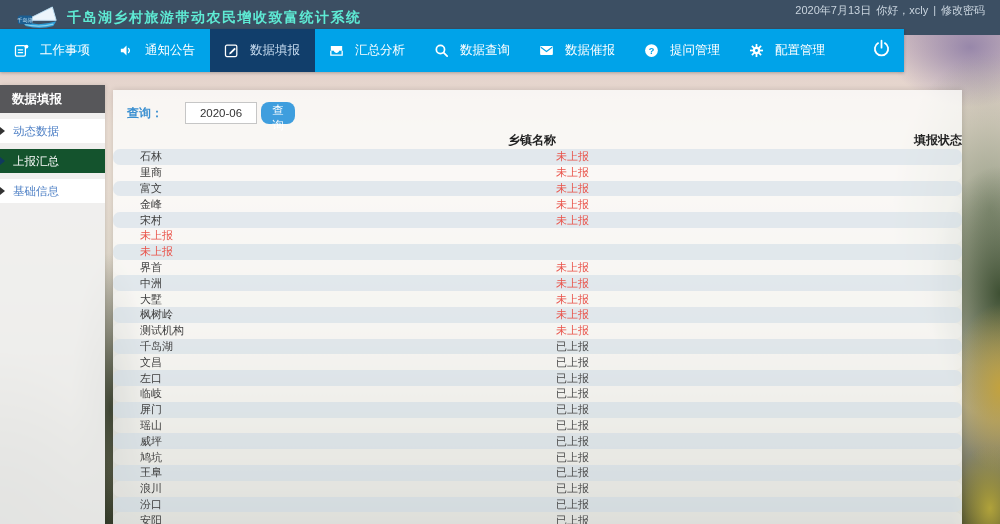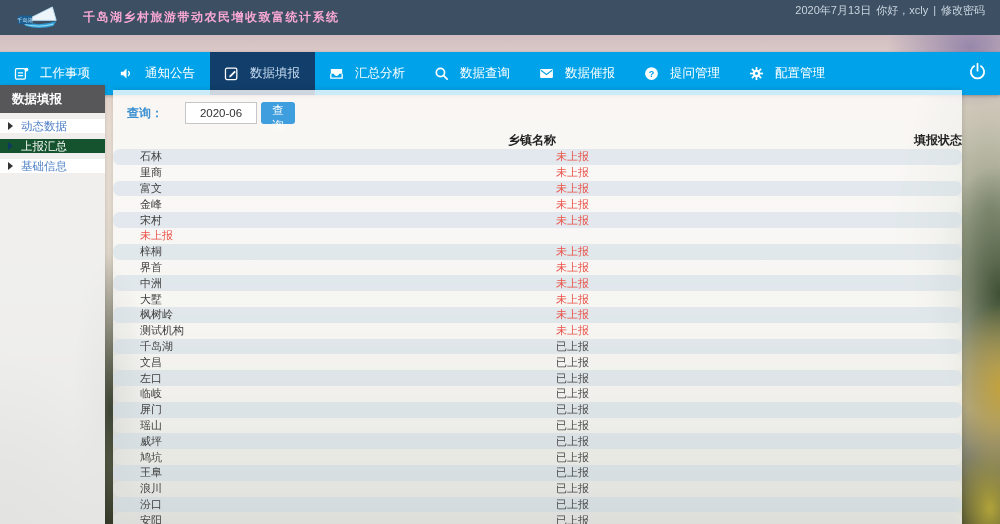--- a/index.html
+++ b/index.html
@@ -13,55 +13,55 @@
       radial-gradient(130px 210px at 99% 40%, rgba(108,124,94,.65), transparent 75%),
       radial-gradient(110px 80px at 97% 9%, rgba(140,124,165,.85), transparent 75%),
       radial-gradient(170px 260px at 0% 102%, #141b10, transparent 70%),
       radial-gradient(60px 240px at 11% 78%, rgba(38,47,30,.8), transparent 65%),
       linear-gradient(180deg,#b5a3bd 0%,#d3bfc2 7%,#e4d3cc 14%,#ecdfd4 24%,#eadfd4 36%,#e0d8cb 50%,#cfc9ba 64%,#a9a691 78%,#76765f 90%,#3c4230 100%);
   }
   
   .topbar{position:absolute;left:0;top:0;width:1000px;height:35px;background:#3c4f63;
           display:flex;align-items:center;}
   .logo{margin-left:16px;display:flex;align-items:center;}
-  .app-title{color:#f9a8d4;font-size:12px;font-weight:bold;letter-spacing:1.5px;margin-left:23px;}
+  .app-title{color:#5eead4;font-size:14px;font-weight:bold;letter-spacing:1.5px;margin-left:7px;}
   .topbar-right{position:absolute;right:15px;top:0;height:20px;display:flex;align-items:center;
                 gap:5px;color:#c9d4de;font-size:11px;}
   .topbar-right .pwd{color:#c9d4de;cursor:pointer;}
   
-  .navbar{position:absolute;left:0;top:52px;width:1000px;height:43px;background:#00a3e9;
+  .navbar{position:absolute;left:0;top:29px;width:904px;height:43px;background:#00a3e9;
           display:flex;align-items:stretch;box-shadow:0 1px 3px rgba(0,0,0,.25);}
   .nav-item{width:105px;display:flex;align-items:center;gap:10px;padding-left:13px;
             box-sizing:border-box;color:#fff;font-size:12.5px;cursor:pointer;}
   .nav-item .nav-ico{display:flex;align-items:center;}
   .nav-item.active{background:#113e6b;color:#c8dcf0;}
   .power-btn{position:absolute;right:6px;top:0;height:43px;display:flex;align-items:center;
              padding:0 6px;cursor:pointer;}
   
   .sidebar{position:absolute;left:0;top:85px;width:105px;bottom:0;
            background:rgba(240,240,239,.94);box-shadow:1px 0 4px rgba(0,0,0,.12);}
   .sidebar-head{height:28px;background:#57575a;color:#fff;font-size:12.5px;font-weight:bold;
                 display:flex;align-items:center;padding-left:12px;}
-  .side-item{height:14px;margin-top:6px;background:#fff;display:flex;align-items:center;
-             gap:8px;padding-left:8px;cursor:pointer;}
+  .side-item{height:24px;margin-top:6px;background:#fff;display:flex;align-items:center;
+             gap:8px;padding-left:0;cursor:pointer;}
   .side-item .arrow{width:0;height:0;border-top:4px solid transparent;border-bottom:4px solid transparent;
                     border-left:5px solid #333;}
   .side-item .s-label{font-size:11.5px;color:#4a7dc4;}
   .side-item.active{background:#14532d;}
   .side-item.active .s-label{color:#fff;}
   .side-item.active .arrow{border-left-color:#10395f;}
   
   .main{position:absolute;left:113px;top:90px;width:849px;bottom:0;
         background:rgba(252,252,251,.80);box-shadow:0 0 6px rgba(0,0,0,.15);overflow:hidden;}
   .query-bar{padding:11px 0 0 14px;height:24px;display:flex;align-items:center;}
   .q-label{color:#3a8fd0;font-size:12px;font-weight:bold;}
   .q-input{width:66px;height:18px;margin-left:22px;border:1px solid #c6c6c6;background:#fff;
            text-align:center;font-size:11.5px;color:#333;font-family:inherit;}
   .q-btn{width:34px;height:22px;margin-left:4px;border:none;background:#3f9ede;color:#fff;
-         font-size:11.5px;border-radius:3px;cursor:pointer;font-family:inherit;}
+         font-size:11.5px;border-radius:8px;cursor:pointer;font-family:inherit;}
   .t-head{margin-top:6px;display:grid;grid-template-columns:416px 1fr;padding-left:27px;
           height:18px;align-items:center;font-size:12px;font-weight:bold;color:#222;text-align:right;}
   .t-rows .t-row{display:grid;grid-template-columns:416px 1fr;padding-left:27px;
           height:15.8px;align-items:center;font-size:11px;color:#3d3d3d;border-radius:7px;}
   .t-rows .t-row:nth-child(odd){background:rgba(208,220,232,.55);}
   .t-rows .t-row:nth-child(even){background:rgba(255,255,255,.18);}
   .t-row .st-no{color:#e9534a;}
   .t-row .st-yes{color:#4a4a4a;}
 </style>
 </head>
@@ -228,21 +228,20 @@
         <span class="st-no">未上报</span>
       </div>
       <div class="t-row">
         <span>宋村</span>
         <span class="st-no">未上报</span>
       </div>
       <div class="t-row">
         <span class="st-no">未上报</span>
       </div>
       <div class="t-row">
-        <span>梓桐</span>
         <span class="st-no">未上报</span>
       </div>
       <div class="t-row">
         <span>界首</span>
         <span class="st-no">未上报</span>
       </div>
       <div class="t-row">
         <span>中洲</span>
         <span class="st-no">未上报</span>
       </div>

